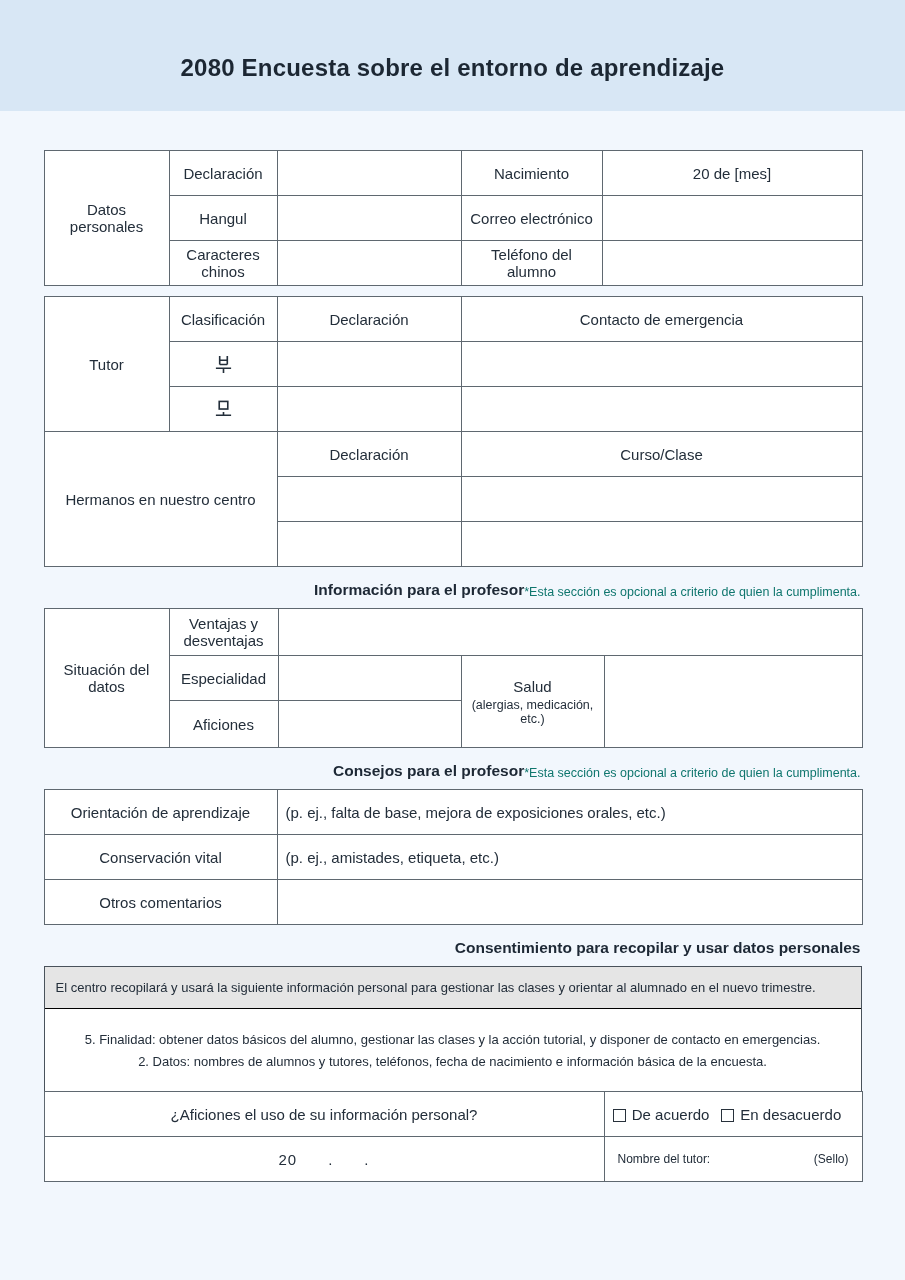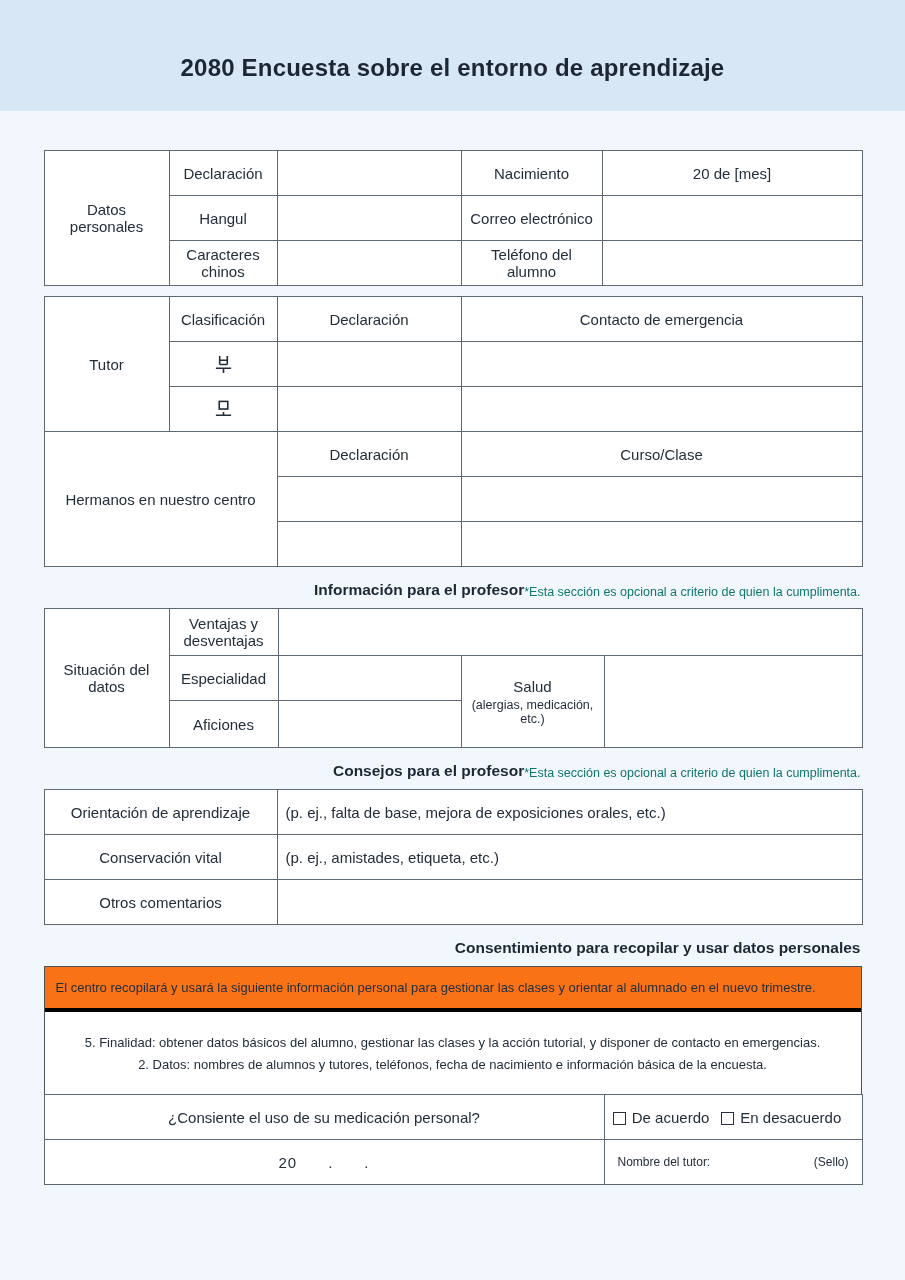--- a/index.html
+++ b/index.html
@@ -40,21 +40,21 @@
   .hint-cell { text-align:left !important; padding-left:8px !important; }
   .salud-sub { font-size:12.5px; margin-top:3px; }
 
   
   .hg { width:19px; height:19px; display:inline-block; vertical-align:middle; }
   .hg path, .hg rect { stroke:#232e3a; stroke-width:1.7; fill:none; }
   .vh { position:absolute; width:1px; height:1px; overflow:hidden; clip:rect(0 0 0 0); white-space:nowrap; }
 
   .consent-box { width:818px; border:1px solid #49525b; background:#fff; }
   .consent-head {
-    background:#f97316; border-bottom:4px solid #000000;
+    background:#e5e5e5; border-bottom:1px solid #000000;
     padding:13px 11px; font-size:13px; color:#232e3a; text-align:left;
   }
   .consent-body { padding:20px 10px 18px 10px; font-size:13px; line-height:22px; text-align:center; }
 
   .consent-tbl { margin-top:-1px; }
   .consent-tbl td { height:44px; }
   .q-cell { font-size:15px; }
   .choices { font-size:14px; white-space:nowrap; }
   .cbx {
     display:inline-block; width:13px; height:13px;
@@ -230,21 +230,21 @@
     </div>
   </div>
 
   <table class="tbl consent-tbl">
     <colgroup>
         <col style="width:560px">
         <col style="width:258px">
       </colgroup>
     <tbody>
         <tr>
-      <td class="q-cell">¿Consiente el uso de su medicación personal?</td>
+      <td class="q-cell">¿Aficiones el uso de su información personal?</td>
       <td class="choices">
         <span class="cbx"></span><span>De acuerdo</span><span class="cbx"></span><span>En desacuerdo</span>
       </td>
     </tr>
     <tr>
       <td class="date-cell">20      .      .</td>
       <td>
         <div class="sign-wrap">
           <span>Nombre del tutor:</span>
           <span>(Sello)</span>

